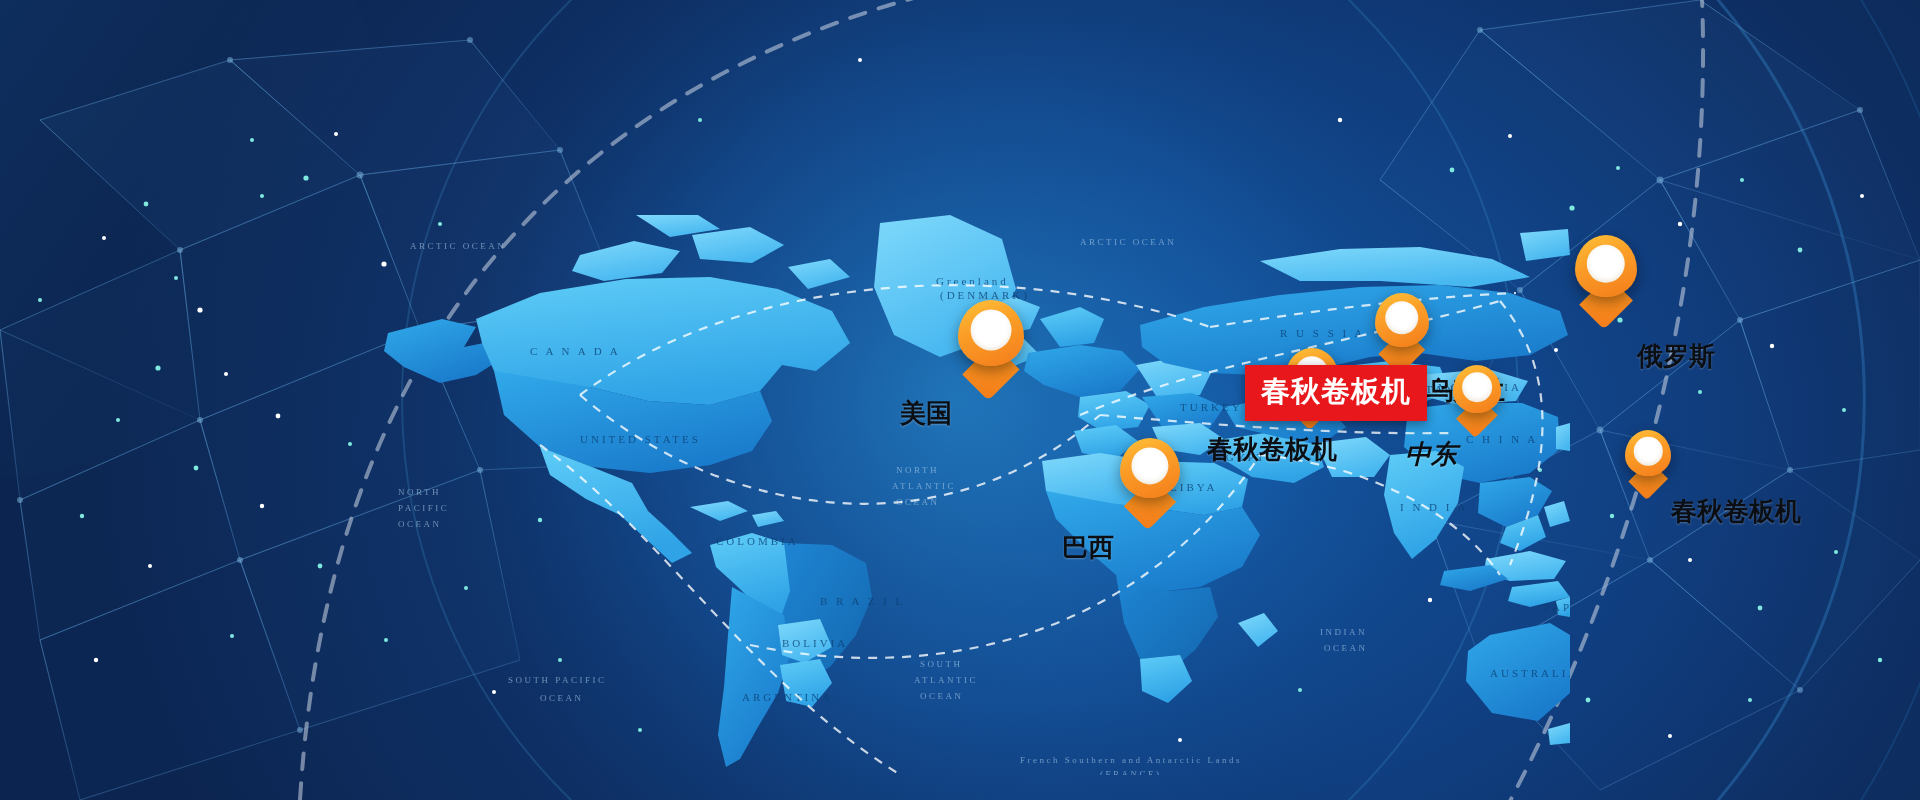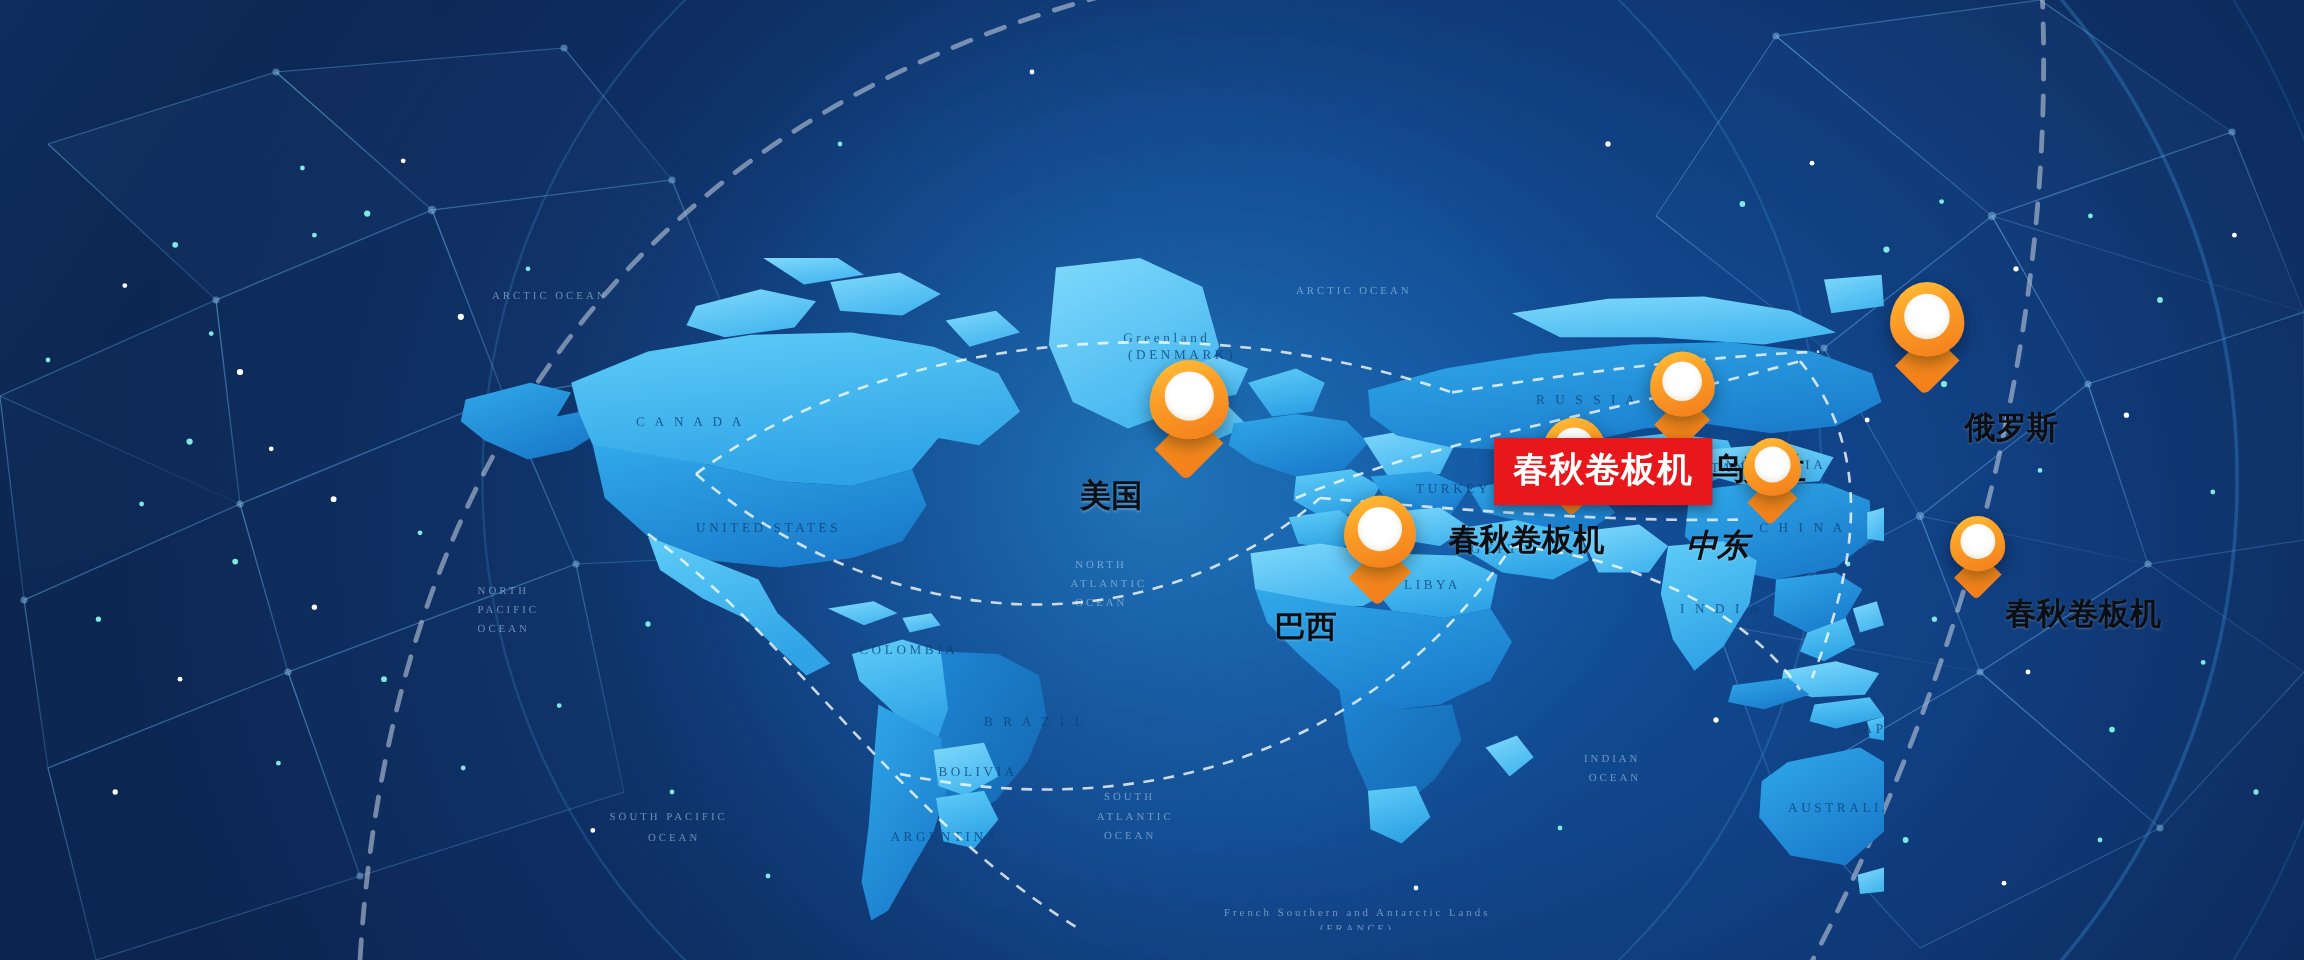--- a/index.html
+++ b/index.html
@@ -482,21 +482,21 @@
             <div class="hole"></div>
           </div>
           <div class="marker-label" style="left: -48px; top: 72px;">中东</div>
         </div>
         <div class="marker" style="left: 958px; top: 85px;">
           <div class="pin" style="--pw: 66px;">
             <div class="hole"></div>
           </div>
           <div class="marker-label" style="left: -58px; top: 96px;">美国</div>
         </div>
-        <div class="marker" style="left: 1120px; top: 198px; font-family: Liberation Mono, monospace;">
+        <div class="marker" style="left: 1120px; top: 223px; font-family: Liberation Mono, monospace;">
           <div class="pin" style="--pw: 60px;">
             <div class="hole"></div>
           </div>
           <div class="marker-label" style="left: -58px; top: 92px;">巴西</div>
         </div>
         <div class="marker" style="left: 1625px; top: 215px;">
           <div class="pin" style="--pw: 46px;">
             <div class="hole"></div>
           </div>
           <div class="marker-label" style="left: 46px; top: 64px;">春秋卷板机</div>

